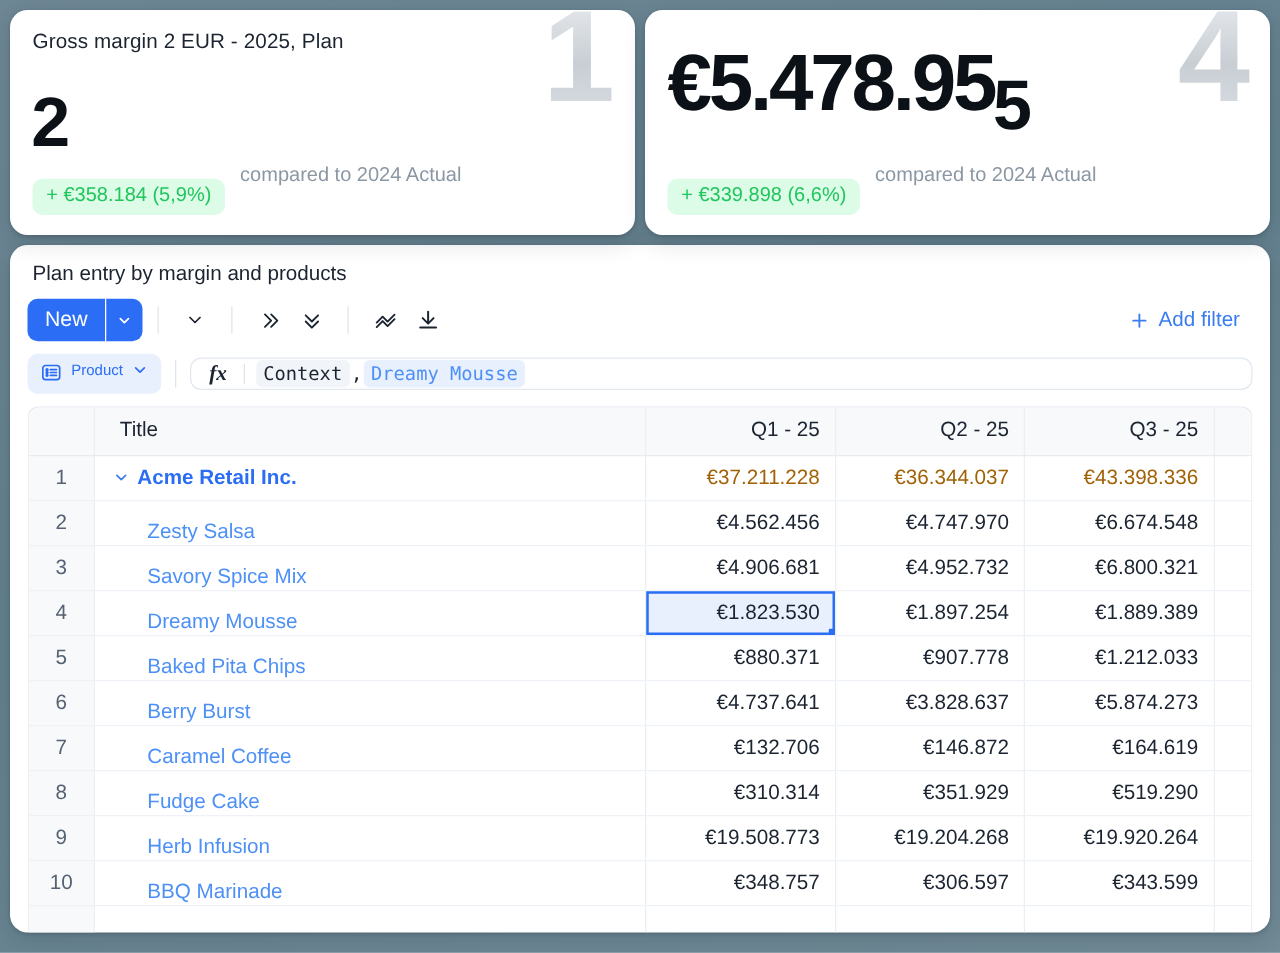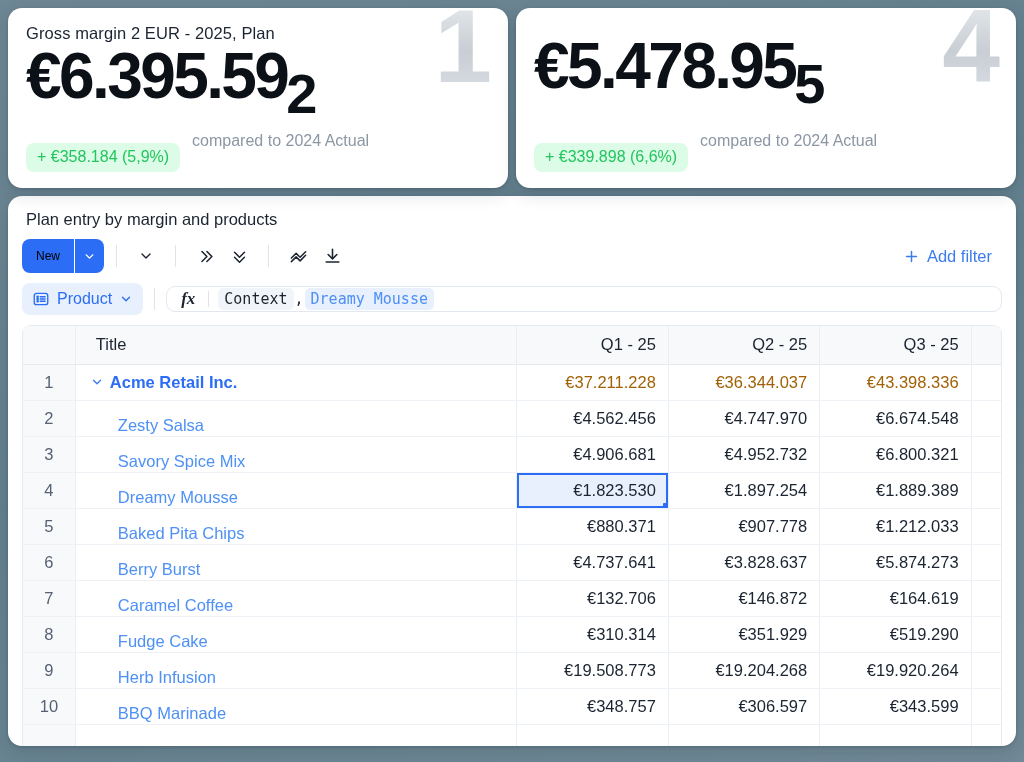--- a/index.html
+++ b/index.html
@@ -146,22 +146,22 @@
 
   .btn-new {
     display: flex;
     align-items: stretch;
     border-radius: 8px;
     overflow: hidden;
     background: #2b6ef5;
     height: 34px;
   }
   .btn-new-main {
-    color: #000000;
-    font-size: 12px;
+    color: #ffffff;
+    font-size: 17px;
     font-weight: 500;
     padding: 0 14px;
     display: flex;
     align-items: center;
     cursor: pointer;
   }
   .btn-new-split {
     width: 30px;
     display: flex;
     align-items: center;
@@ -204,27 +204,27 @@
   
   .ctx-row {
     display: flex;
     align-items: center;
     padding: 4px 14px 10px 14px;
     gap: 0;
   }
 
   .chip-product {
     display: flex;
-    align-items: center;
+    align-items: flex-start;
     gap: 7px;
     background: #e8effd;
     color: #2b6ef5;
     border-radius: 8px;
     padding: 6px 10px;
-    font-size: 16px;
+    font-size: 12px;
     font-weight: 500;
     cursor: pointer;
     height: 32px;
   }
 
   .ctx-sep {
     width: 1px;
     height: 22px;
     background: #dfe4ea;
     margin: 0 11px;
@@ -385,21 +385,20 @@
 </head>
 <body>
 
 <div class="kpi-row">
 
   <div class="kpi-card">
     <div class="kpi-watermark">1</div>
     <div class="kpi-title">Gross margin 2 EUR - 2025, Plan</div>
     <div class="kpi-value-wrap">
       <div class="kpi-value">
-        <span>€6.395.59</span>
           <span class="digit-tail">2</span>
       </div>
     </div>
     <div class="kpi-foot">
       <span class="kpi-badge">+ €358.184 (5,9%)</span>
       <span class="kpi-compare">compared to 2024 Actual</span>
     </div>
   </div>
 
   <div class="kpi-card">

